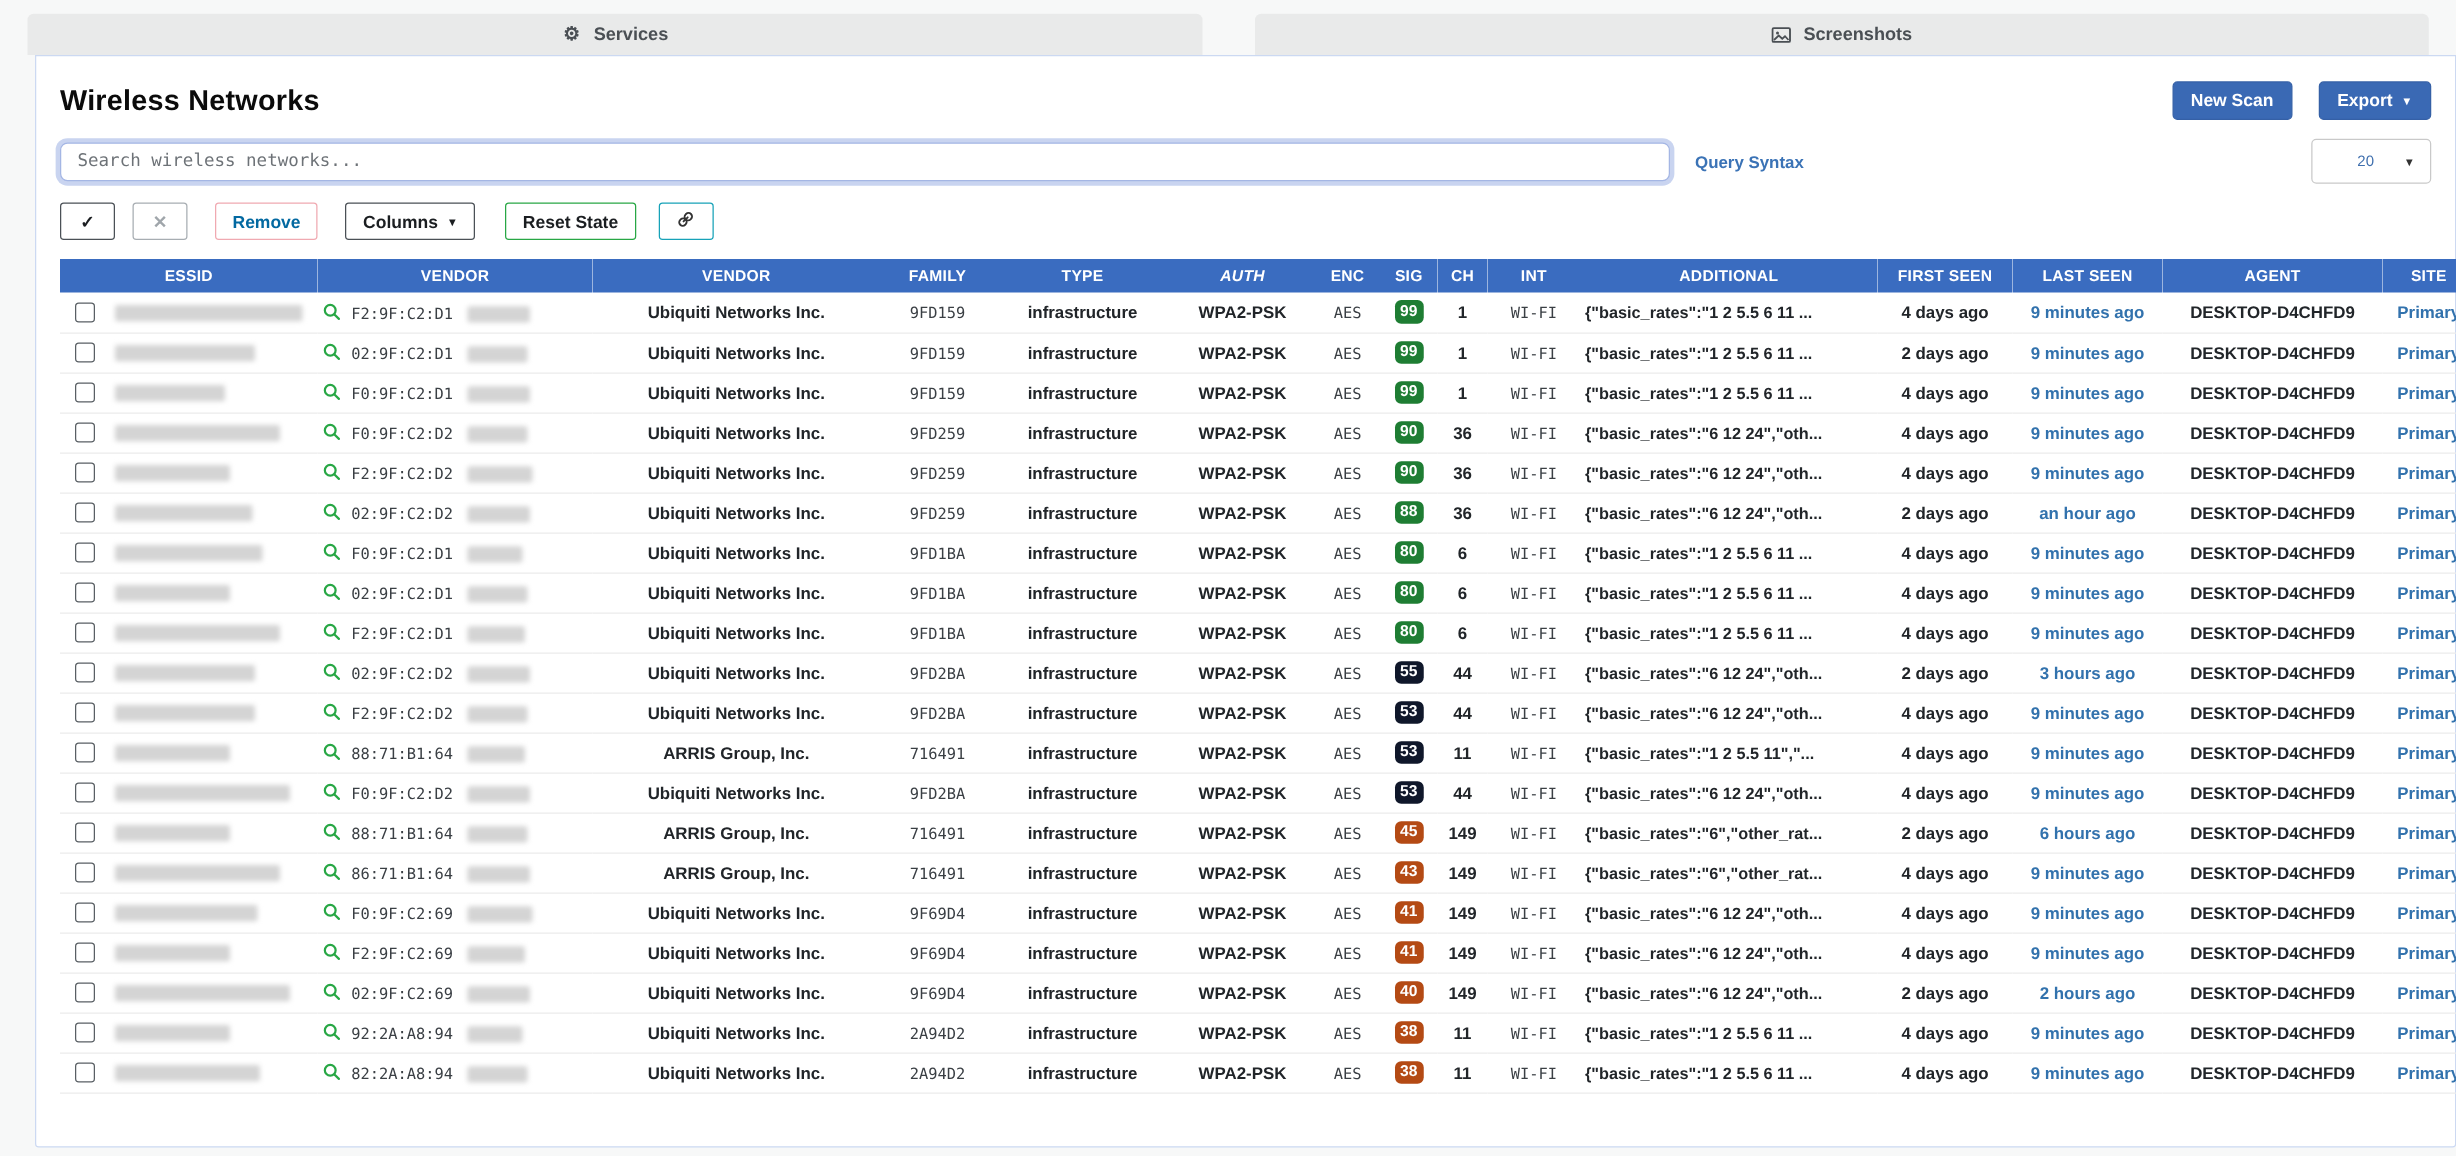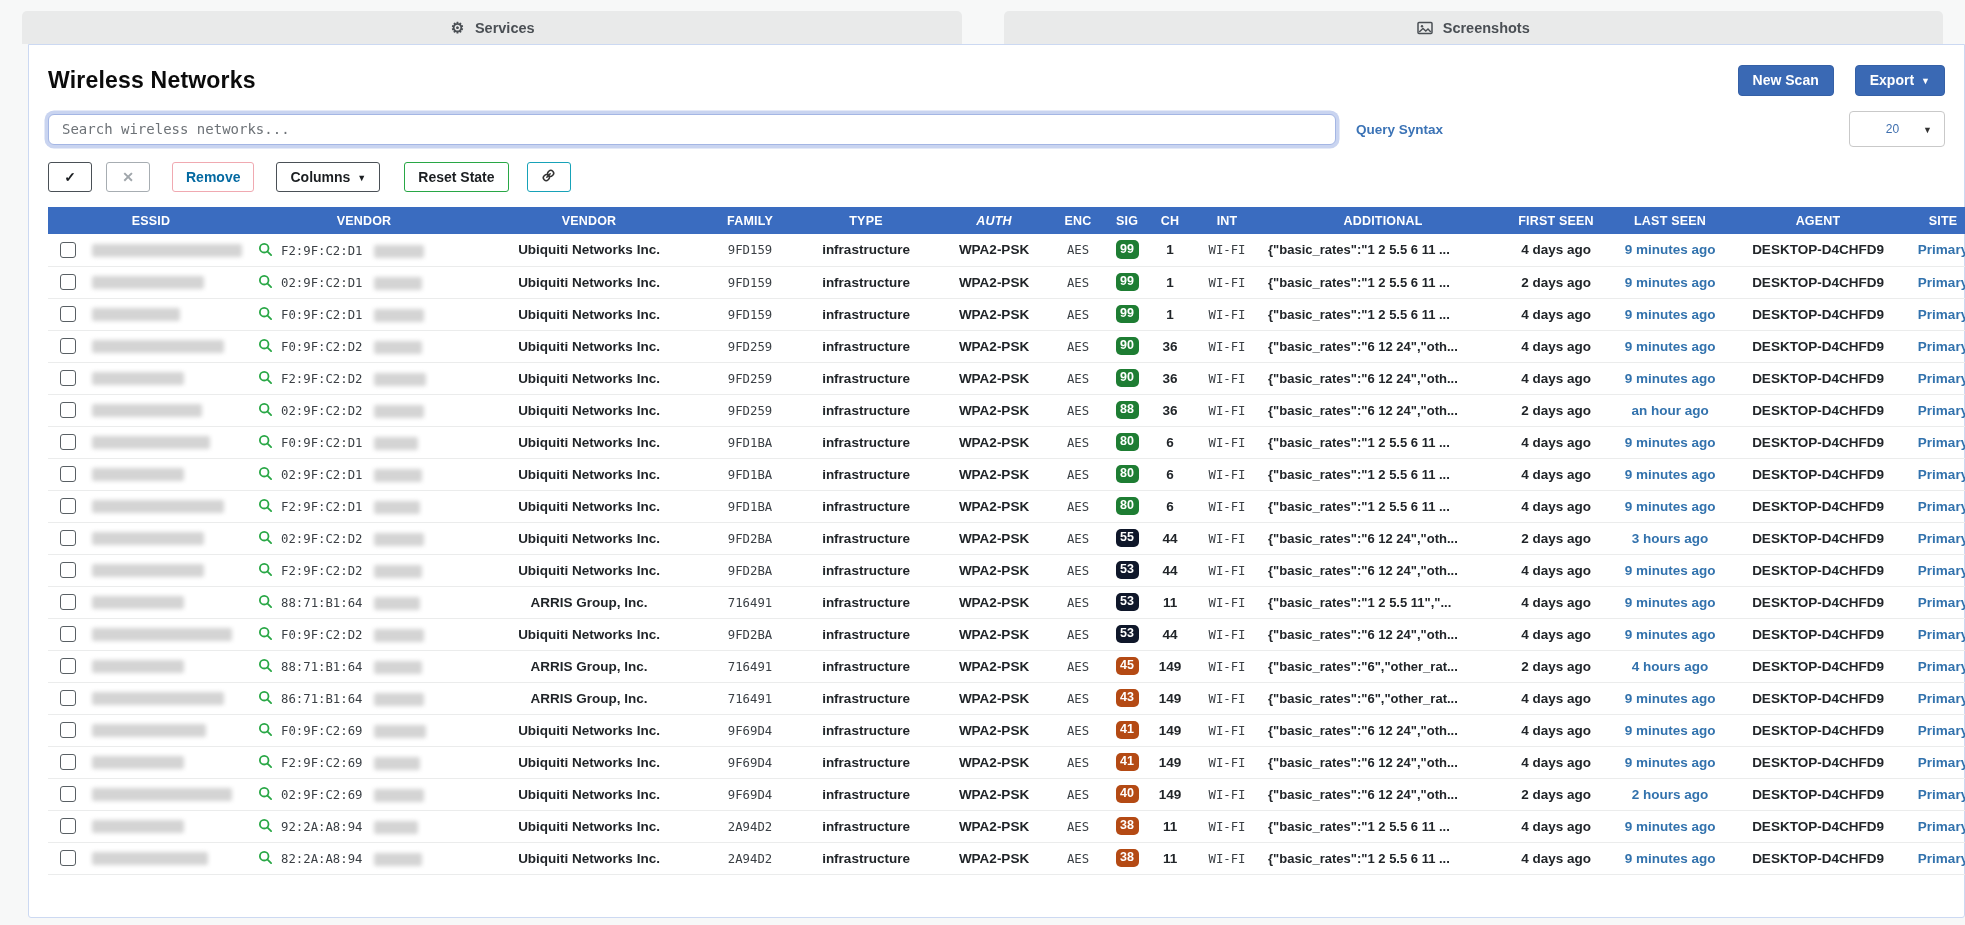--- a/index.html
+++ b/index.html
@@ -519,21 +519,21 @@
           <td>ARRIS Group, Inc.</td>
           <td><span class="mono">716491</span></td>
           <td>infrastructure</td>
           <td>WPA2-PSK</td>
           <td><span class="mono">AES</span></td>
           <td><span class="sig sig-rust">45</span></td>
           <td>149</td>
           <td><span class="mono">WI-FI</span></td>
           <td class="left addl">{"basic_rates":"6","other_rat...</td>
           <td>2 days ago</td>
-          <td><a class="tlink">4 hours ago</a></td>
+          <td><a class="tlink">6 hours ago</a></td>
           <td>DESKTOP-D4CHFD9</td>
           <td><a class="tlink">Primary</a></td>
         </tr>
         <tr>
           <td><span class="cb"></span></td>
           <td class="left"><span class="blur" style="width: 132px;"></span></td>
           <td class="left"><span class="mag">
               <svg viewBox="0 0 16 16" fill="none" stroke="#28a745" stroke-width="1.9" stroke-linecap="round">
                 <circle cx="6.6" cy="6.6" r="4.6"></circle>
                 <path d="M10.2 10.2 14 14"></path>

